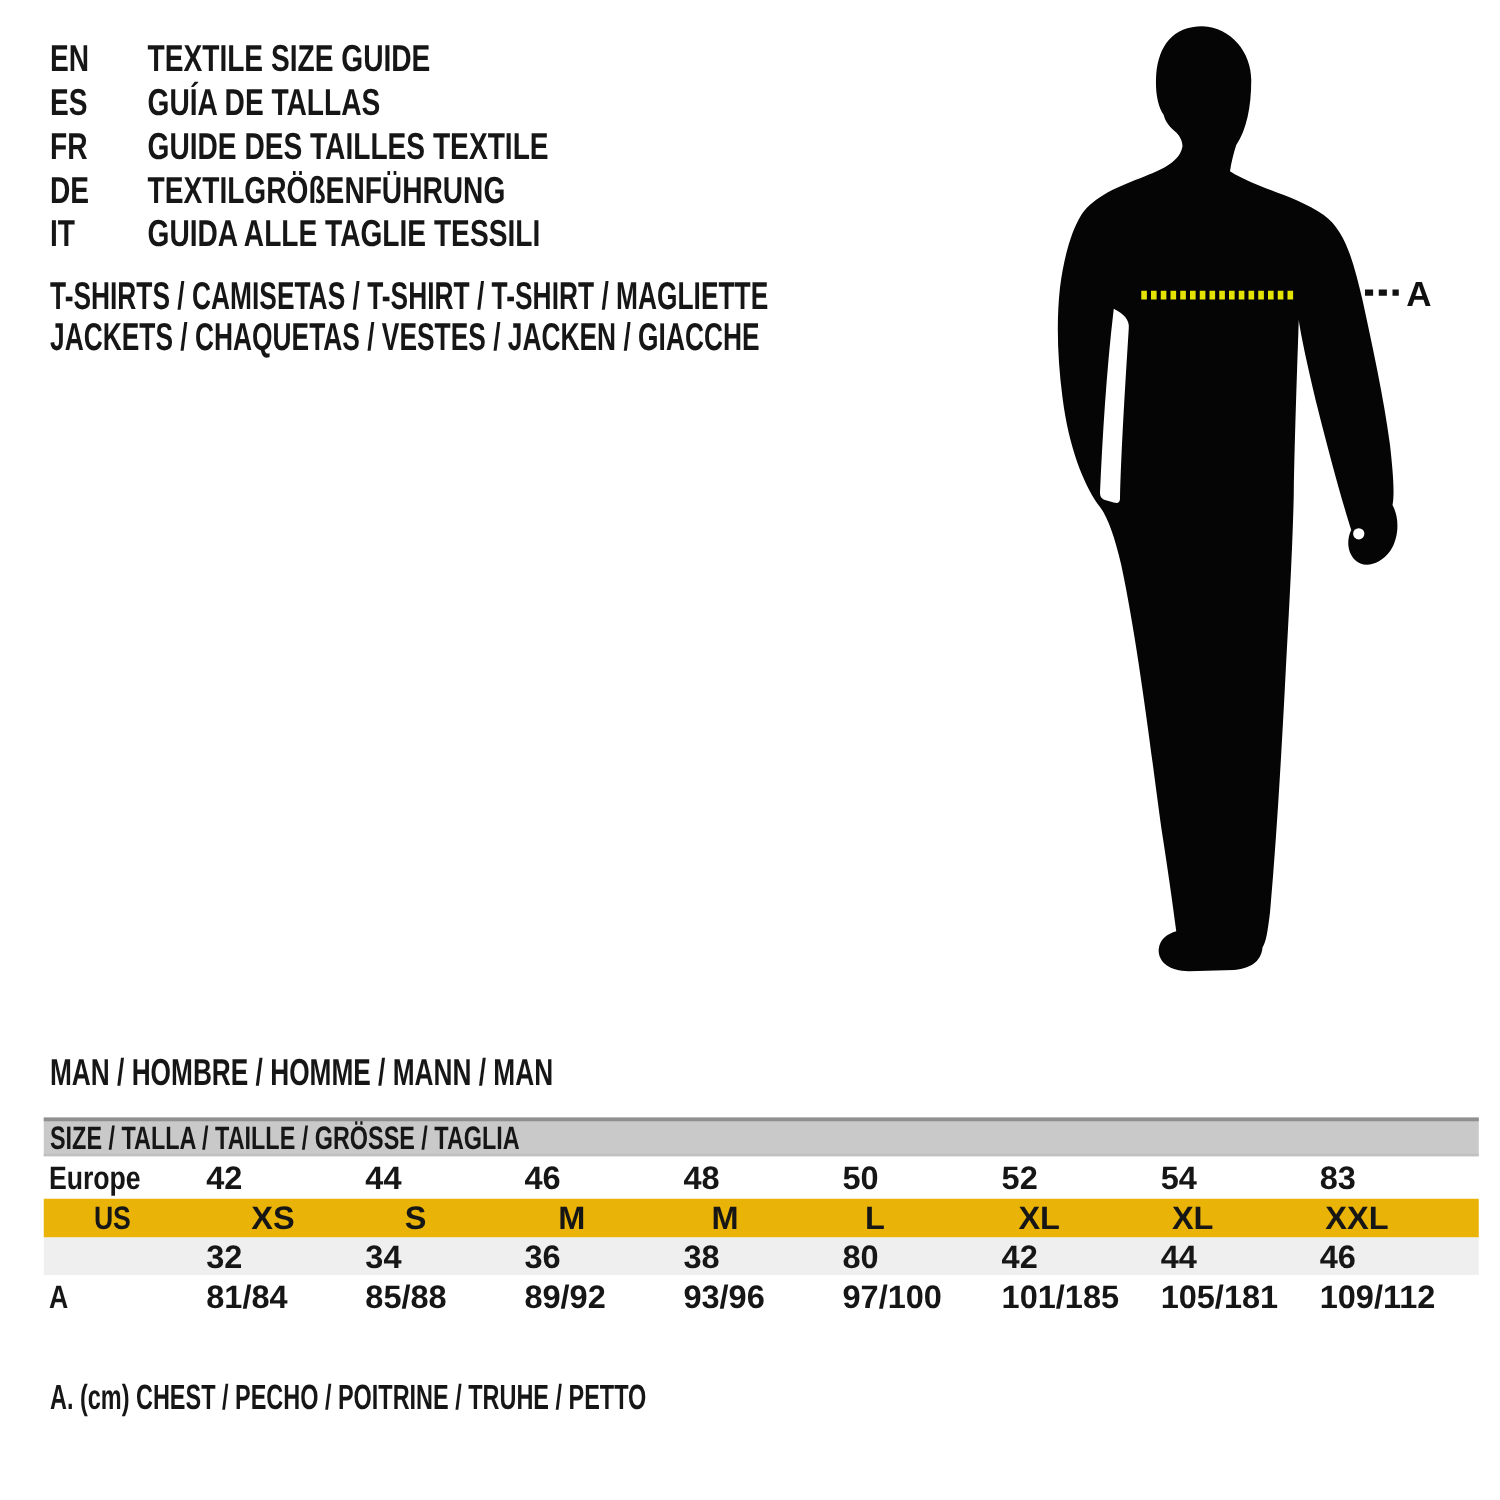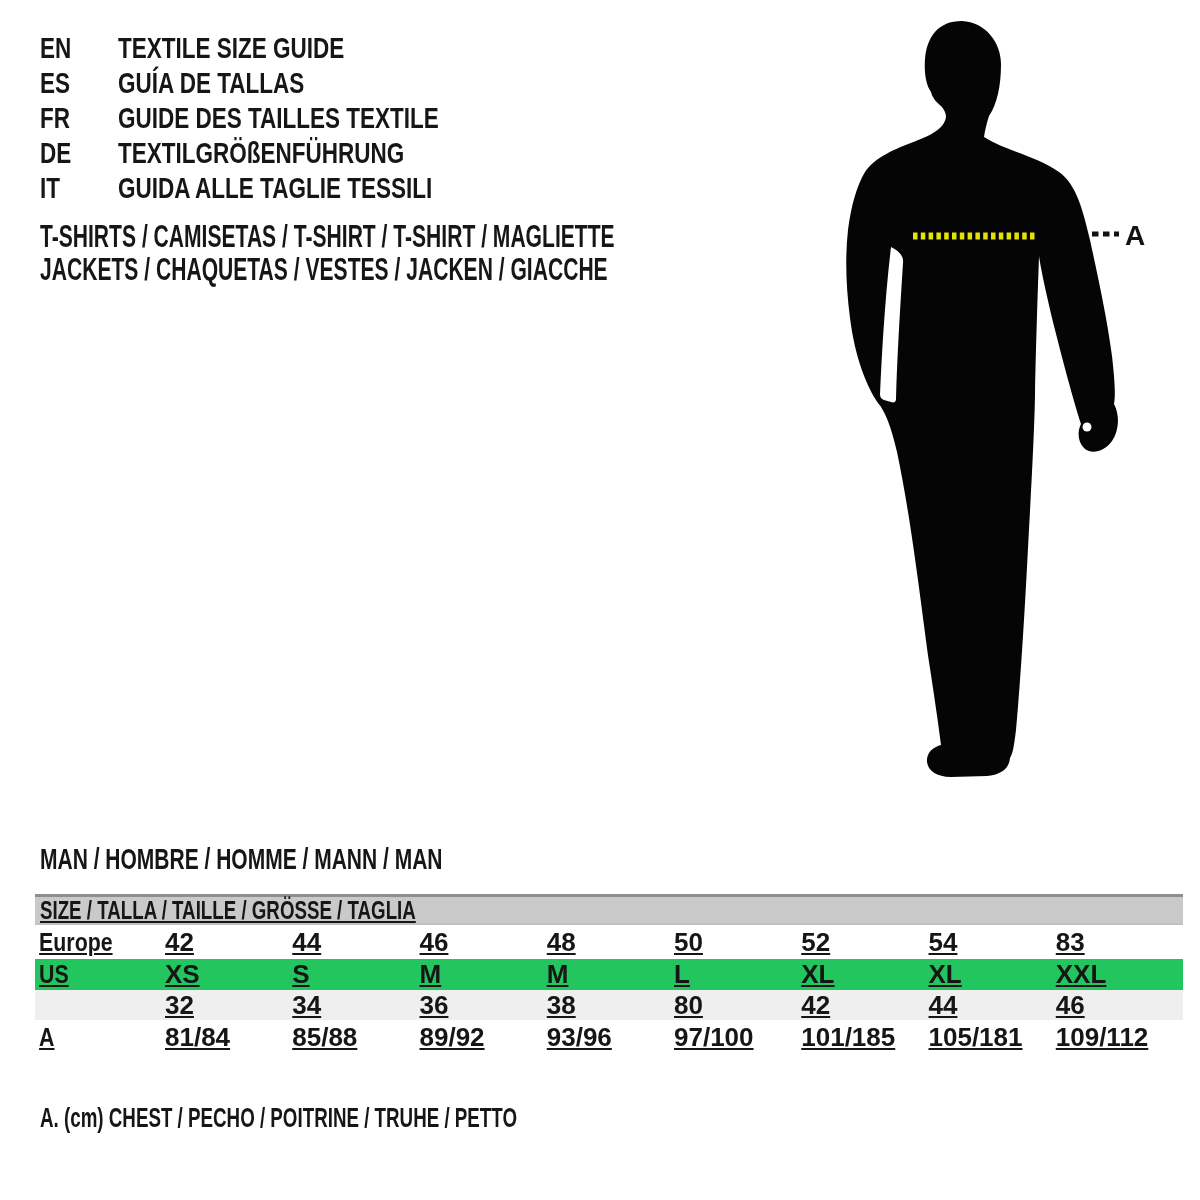--- a/index.html
+++ b/index.html
@@ -54,21 +54,20 @@
     transform-origin: 0 0;
     white-space: nowrap;
   }
   
   .size-table {
     position: absolute;
     left: 35px; top: 894px;
     width: 1148px;
     font-size: 26px;
     font-weight: 700;
-    text-decoration: underline;
   }
   .size-table * { box-sizing: border-box; }
   .t-header {
     height: 31px;
     border-top: 3px solid #8f8f8f;
     border-bottom: 2px solid #c0c0c0;
     display: flex;
     align-items: center;
     padding-left: 5px;
   }
@@ -195,21 +194,21 @@
       <span class="t-cell">42</span>
       <span class="t-cell">44</span>
       <span class="t-cell">46</span>
       <span class="t-cell">48</span>
       <span class="t-cell">50</span>
       <span class="t-cell">52</span>
       <span class="t-cell">54</span>
       <span class="t-cell">83</span>
     </div>
 
-    <div class="t-row t-row-us" style="background-color: #22c55e;">
+    <div class="t-row t-row-us" style="background-color: #eab308; padding-left: 36px;">
       <span class="t-label">US</span>
       <span class="t-cell">XS</span>
       <span class="t-cell">S</span>
       <span class="t-cell">M</span>
       <span class="t-cell">M</span>
       <span class="t-cell">L</span>
       <span class="t-cell">XL</span>
       <span class="t-cell">XL</span>
       <span class="t-cell">XXL</span>
     </div>

